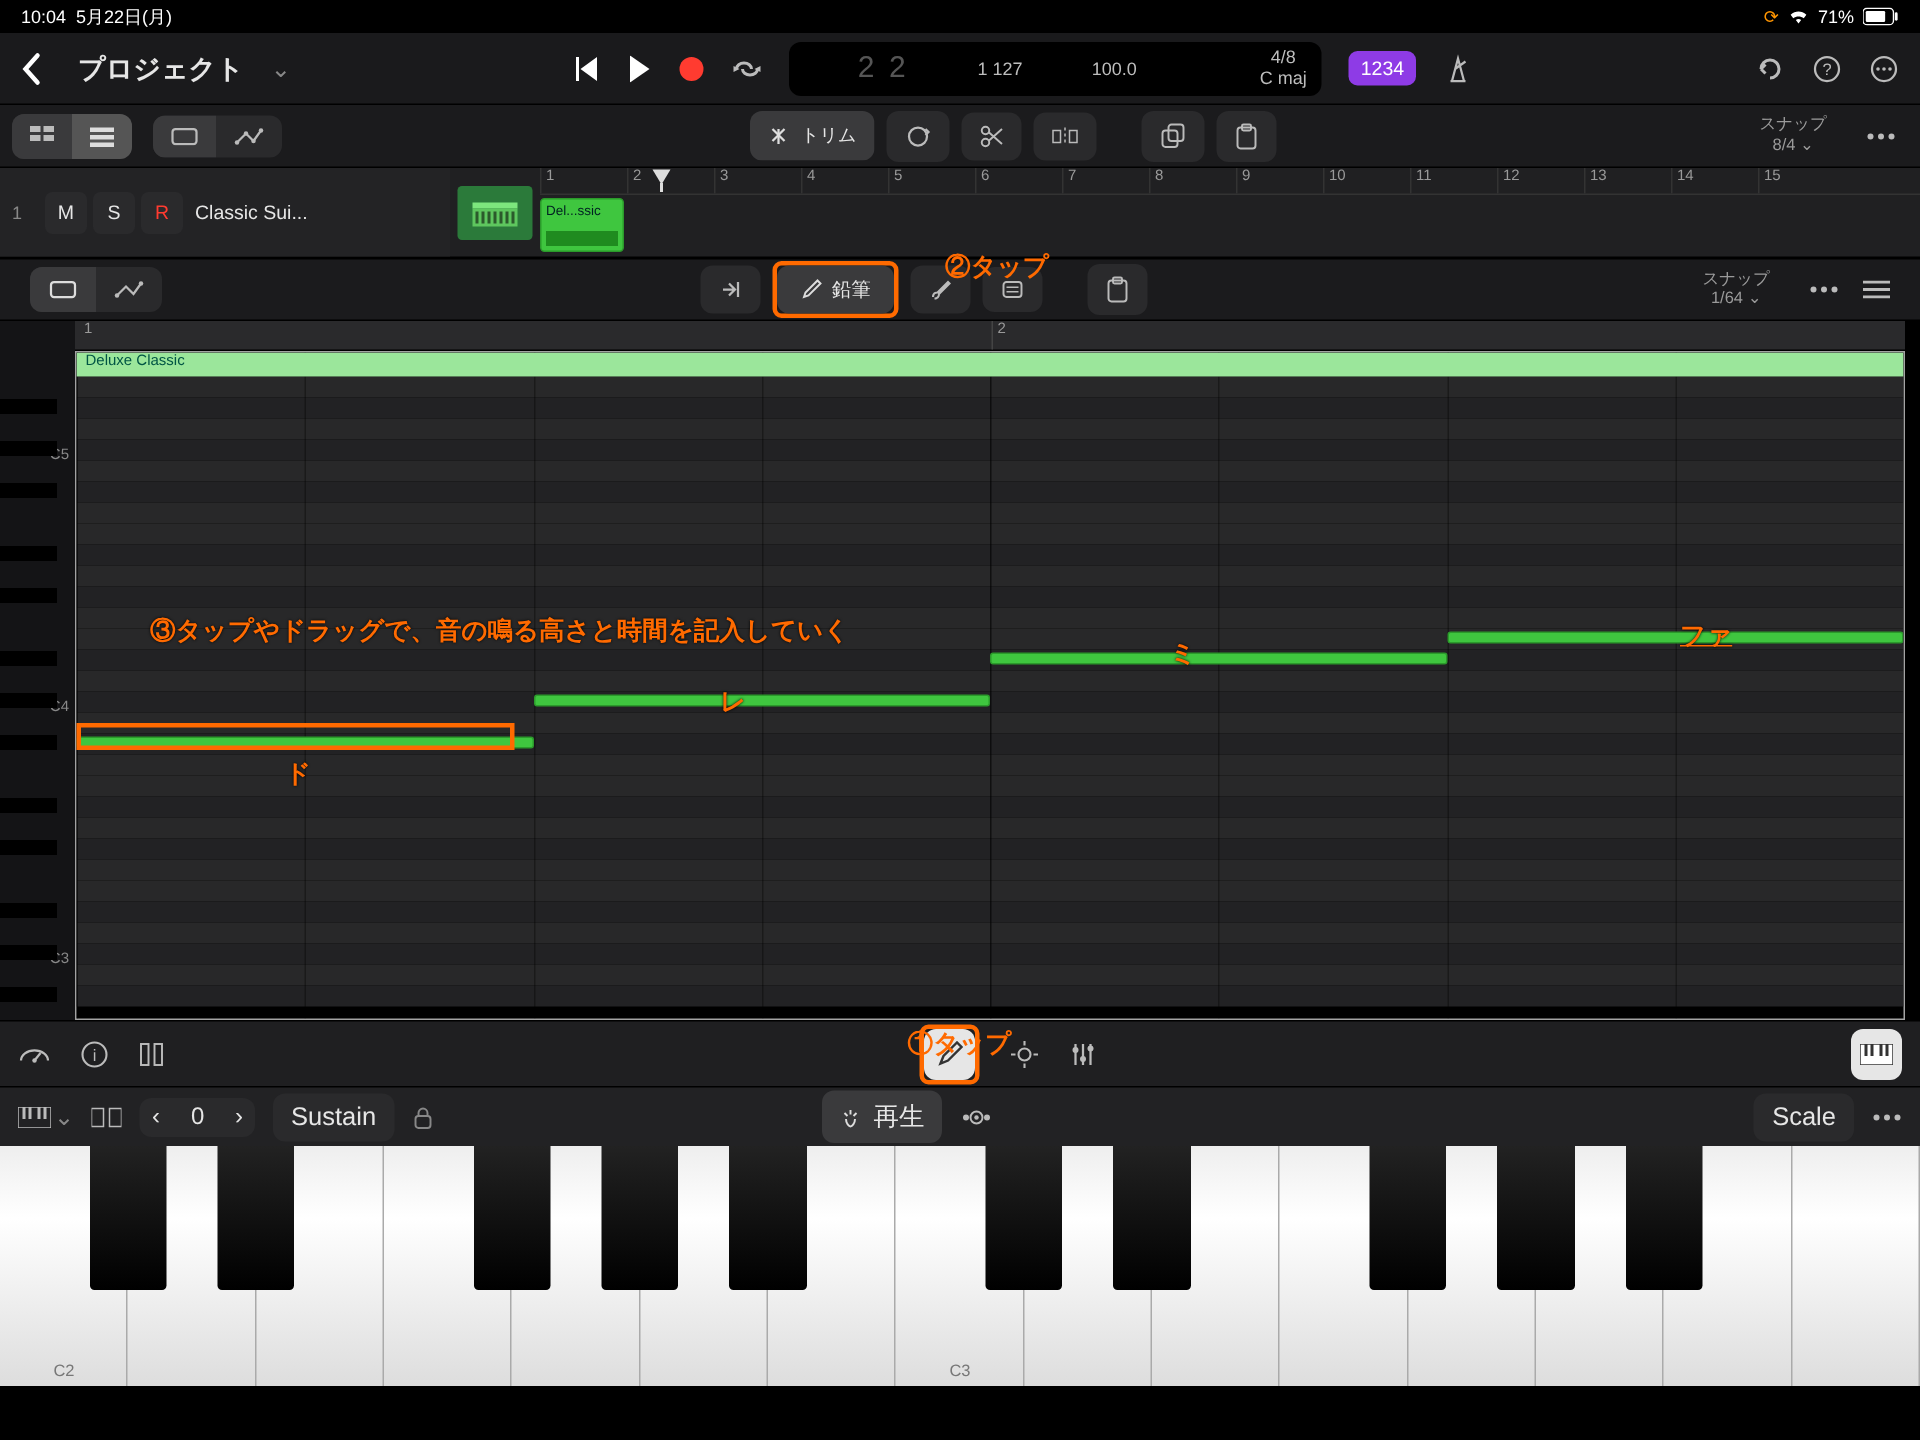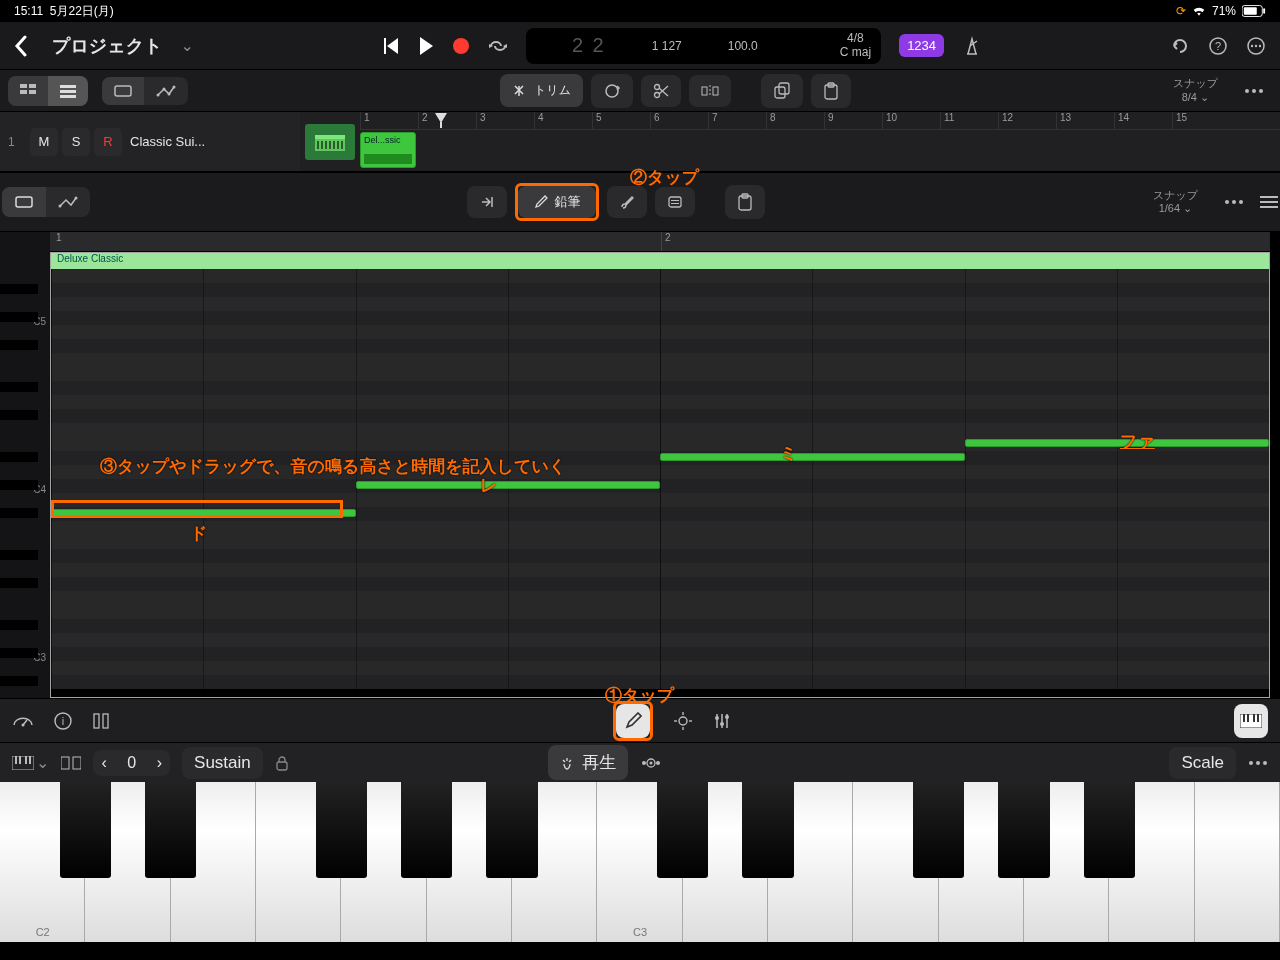--- a/index.html
+++ b/index.html
@@ -44,21 +44,21 @@
   .ruler{height:18px;display:flex;font-size:10px;color:var(--dim);border-bottom:1px solid #333;}
   .ruler div{width:58px;border-left:1px solid #333;padding-left:3px;}
   .region{position:absolute;top:20px;left:0;width:56px;height:36px;background:var(--accent);border-radius:3px;border:1px solid var(--accent-dark);}
   .region .label{font-size:9px;padding:2px 3px;color:#022;}
   .region .bars{position:absolute;bottom:3px;left:3px;right:3px;height:10px;background:rgba(0,80,0,.5);}
   .plhd{position:absolute;top:0;left:74px;width:14px;height:14px;}
   .instr{width:50px;height:36px;background:#17a;border-radius:3px;display:flex;align-items:center;justify-content:center;}
   .instr svg{color:#6de87a;}
 
   
-  .prtb{height:60px;display:flex;align-items:center;padding:0 2px;gap:8px;background:#1b1b1d;border-bottom:1px solid #000;border-top:1px solid #000;position:relative;}
+  .prtb{height:42px;display:flex;align-items:center;padding:0 20px;gap:8px;background:#1b1b1d;border-bottom:1px solid #000;border-top:1px solid #000;position:relative;}
   .redbox{border:3px solid var(--orange);border-radius:6px;padding:0;}
   .toolbtn{display:flex;align-items:center;gap:6px;background:var(--lighter);border-radius:8px;padding:7px 16px;font-size:13px;}
 
   
   .pr{height:466px;display:flex;position:relative;}
   .pr-ruler{position:absolute;left:50px;right:10px;top:0;height:20px;background:#2a2a2c;display:flex;font-size:10px;color:var(--dim);border-bottom:1px solid #000;z-index:3;}
   .pr-ruler div:first-child{padding-left:6px;border:none;}
   .pr-ruler div{flex:1;border-left:1px solid #444;padding-left:3px;}
   .keys{width:50px;background:#141416;position:relative;}
   .octlab{position:absolute;font-size:10px;color:#888;right:4px;}
@@ -89,21 +89,21 @@
   .kb .white{position:absolute;top:0;bottom:0;border-right:1px solid #aaa;}
   .kb .black{position:absolute;top:0;height:60%;background:linear-gradient(#222,#000);border-radius:0 0 3px 3px;z-index:2;}
   .kb .lab{position:absolute;bottom:4px;font-size:11px;color:#777;transform:translateX(-50%);}
 
   .tap-label{position:absolute;color:var(--orange);font-size:17px;font-weight:600;z-index:30;}
 </style>
 </head>
 <body>
 
 <div class="status">
-  <div><span>15:11</span>&nbsp;&nbsp;<span>5月22日(月)</span></div>
+  <div><span>10:04</span>&nbsp;&nbsp;<span>5月22日(月)</span></div>
   <div class="r">
     <span style="color:#ff9500;">⟳</span>
     <span>
       <svg width="14" height="12" viewBox="0 0 24 20">
           <path fill="#fff" d="M12 18l3-4c-1.8-1.4-4.2-1.4-6 0zM3 8l3 4c3.4-2.6 8.6-2.6 12 0l3-4C15.5 3 8.5 3 3 8z"></path>
         </svg>
     </span>
     <span>71%</span>
     <span>
       <svg width="24" height="12" viewBox="0 0 26 12">
@@ -484,21 +484,21 @@
       <div class="vline" style="left: 62.5%;"></div>
       <div class="vline" style="left: 75%;"></div>
       <div class="vline" style="left: 87.5%;"></div>
       <div class="vline" style="left: 100%; background: rgba(0, 0, 0, 0.6);"></div>
       <div class="note" style="left: 0%; width: 25%; top: 256px;"></div>
       <div class="note" style="left: 25%; width: 25%; top: 228px;"></div>
       <div class="note" style="left: 50%; width: 25%; top: 200px;"></div>
       <div class="note" style="left: 75%; width: 25%; top: 186px;"></div>
     </div>
 
-  <div class="ann" style="top:195px;left:100px;margin-top:28px;">③タップやドラッグで、音の鳴る高さと時間を記入していく</div>
+  <div class="ann" style="top:195px;left:100px;">③タップやドラッグで、音の鳴る高さと時間を記入していく</div>
   <div class="hl" style="top:268px;left:51px;width:292px;height:18px;"></div>
   <div class="ann" style="top:290px;left:190px;">ド</div>
   <div class="ann" style="top:242px;left:480px;">レ</div>
   <div class="ann" style="top:210px;left:780px;">ミ</div>
   <div class="ann" style="top:198px;left:1120px;text-decoration:underline;">ファ</div>
 </div>
 
 <div class="tap-label" style="top:684px;left:605px;">①タップ</div>
 
 <div class="optbar">

